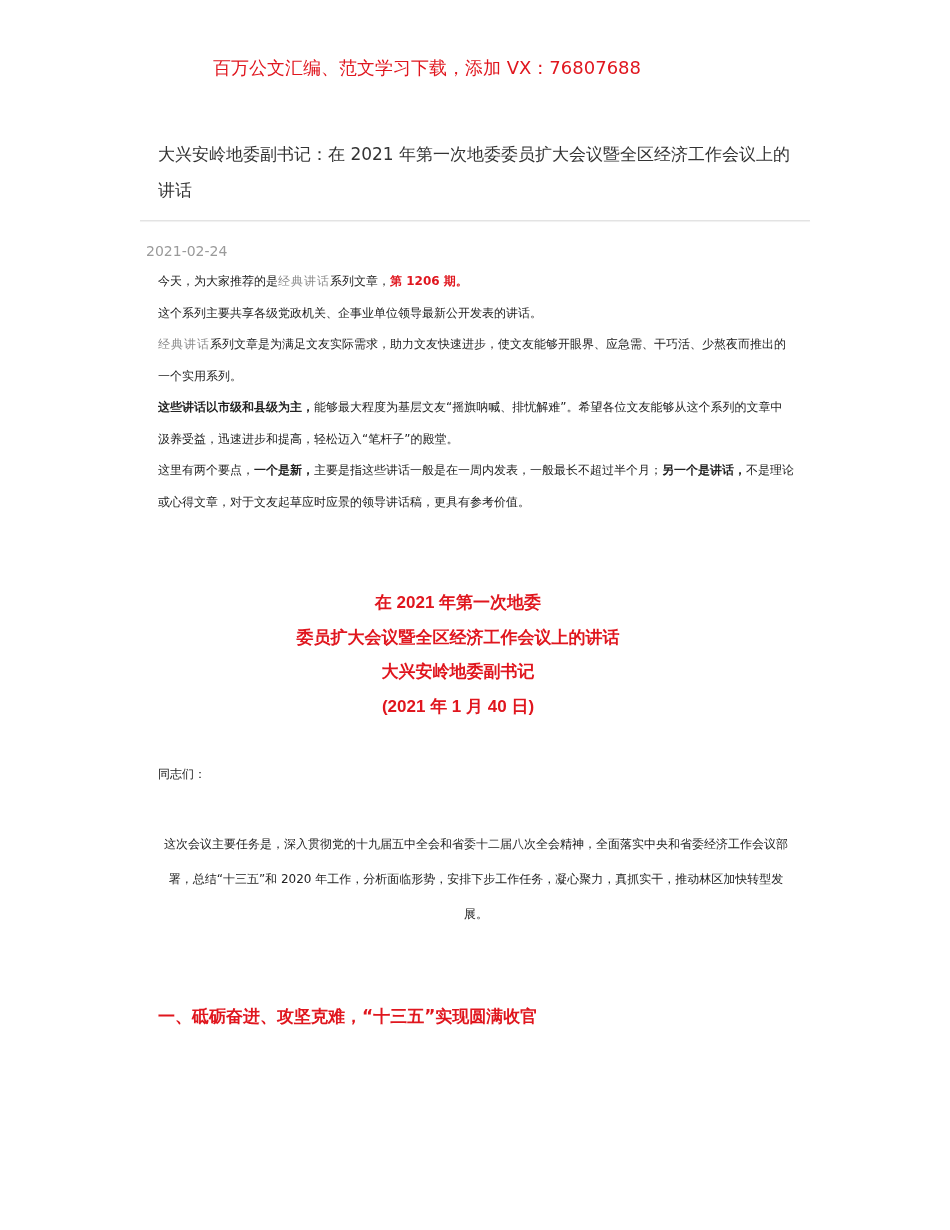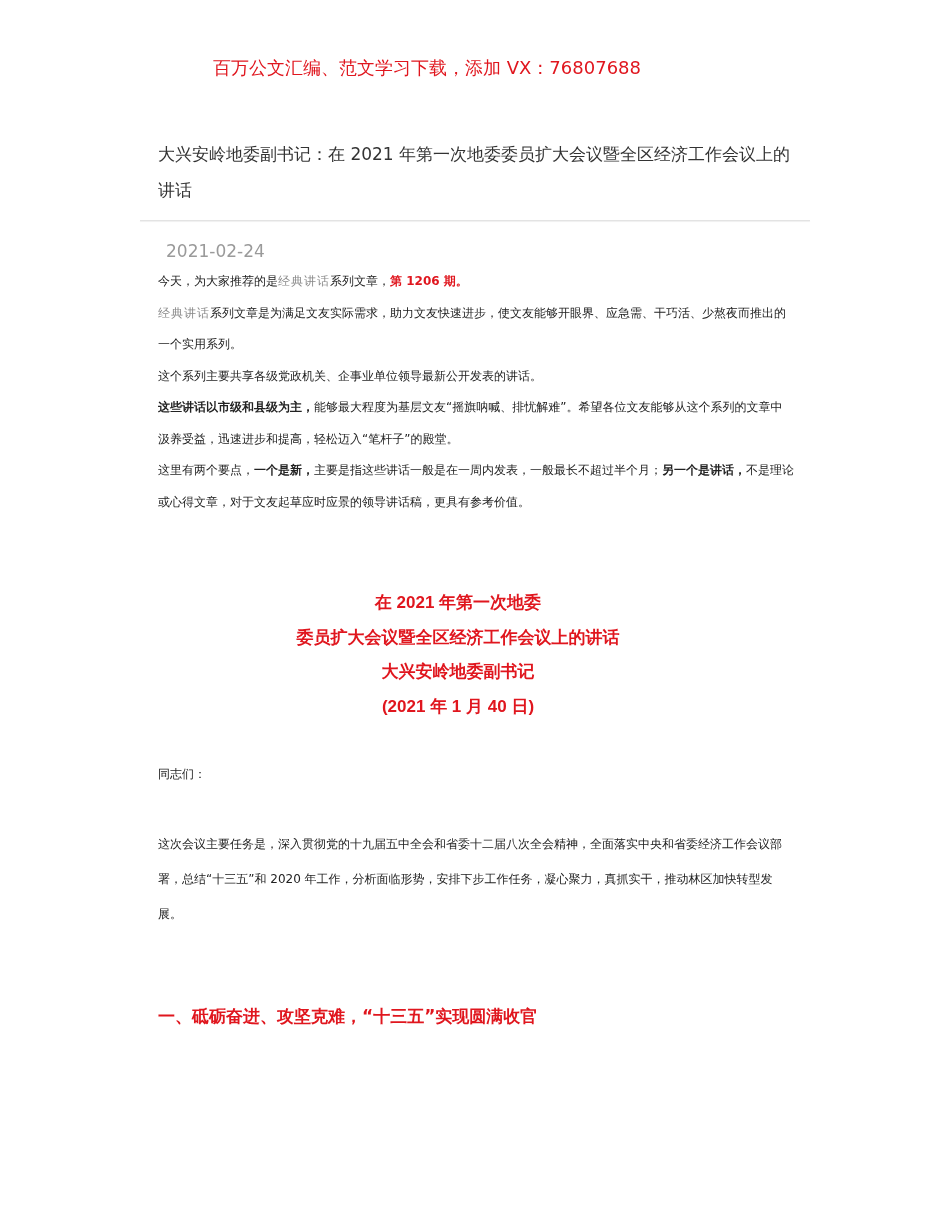--- a/index.html
+++ b/index.html
@@ -41,22 +41,22 @@
       top: 220px;
       left: 140px;
       width: 670px;
       height: 1px;
       background: #e3e3e3;
       box-shadow: 0 1px 1px #eeeeee;
     }
     .date {
       position: absolute;
       top: 239px;
-      left: 166px;
-      font-size: 17px;
+      left: 146px;
+      font-size: 14px;
       color: #9a9a9a;
       line-height: 24px;
     }
     .body-text {
       position: absolute;
       left: 158px;
       width: 636px;
       font-size: 12px;
       line-height: 31.5px;
       color: #222222;
@@ -100,30 +100,30 @@
 <div class="banner">百万公文汇编、范文学习下载，添加 VX：76807688</div>
 
 <h1 class="title">大兴安岭地委副书记：在 2021 年第一次地委委员扩大会议暨全区经济工作会议上的讲话</h1>
 
 <div class="divider"></div>
 
 <div class="date">2021-02-24</div>
 
 <div class="body-text" style="top:266px;">
   <p class="p"><span>今天，为大家推荐的是</span><span class="light">经典讲话</span><span>系列文章，</span><span class="red-bold">第 1206 期。</span></p>
+  <p class="p">这个系列主要共享各级党政机关、企事业单位领导最新公开发表的讲话。</p>
   <p class="p"><span class="light">经典讲话</span><span>系列文章是为满足文友实际需求，助力文友快速进步，使文友能够开眼界、应急需、干巧活、少熬夜而推出的一个实用系列。</span></p>
-  <p class="p">这个系列主要共享各级党政机关、企事业单位领导最新公开发表的讲话。</p>
   <p class="p"><span class="bold">这些讲话以市级和县级为主，</span><span>能够最大程度为基层文友“摇旗呐喊、排忧解难”。希望各位文友能够从这个系列的文章中汲养受益，迅速进步和提高，轻松迈入“笔杆子”的殿堂。</span></p>
   <p class="p"><span>这里有两个要点，</span><span class="bold">一个是新，</span><span>主要是指这些讲话一般是在一周内发表，一般最长不超过半个月；</span><span class="bold">另一个是讲话，</span><span>不是理论或心得文章，对于文友起草应时应景的领导讲话稿，更具有参考价值。</span></p>
 </div>
 
 <div class="center-block">
   <div>在 2021 年第一次地委</div>
   <div>委员扩大会议暨全区经济工作会议上的讲话</div>
   <div>大兴安岭地委副书记</div>
   <div>(2021 年 1 月 40 日)</div>
 </div>
 
 <div class="body-text" style="top:759px;">同志们：</div>
 
-<div class="body-text" style="top:827px;line-height:34.8px;">这次会议主要任务是，深入贯彻党的十九届五中全会和省委十二届八次全会精神，全面落实中央和省委经济工作会议部署，总结“十三五”和 2020 年工作，分析面临形势，安排下步工作任务，凝心聚力，真抓实干，推动林区加快转型发展。</div>
+<div class="body-text" style="top:827px;line-height:34.8px;text-align:center;">这次会议主要任务是，深入贯彻党的十九届五中全会和省委十二届八次全会精神，全面落实中央和省委经济工作会议部署，总结“十三五”和 2020 年工作，分析面临形势，安排下步工作任务，凝心聚力，真抓实干，推动林区加快转型发展。</div>
 
 <div class="section-heading">一、砥砺奋进、攻坚克难，“十三五”实现圆满收官</div>
 
 </body></html>

